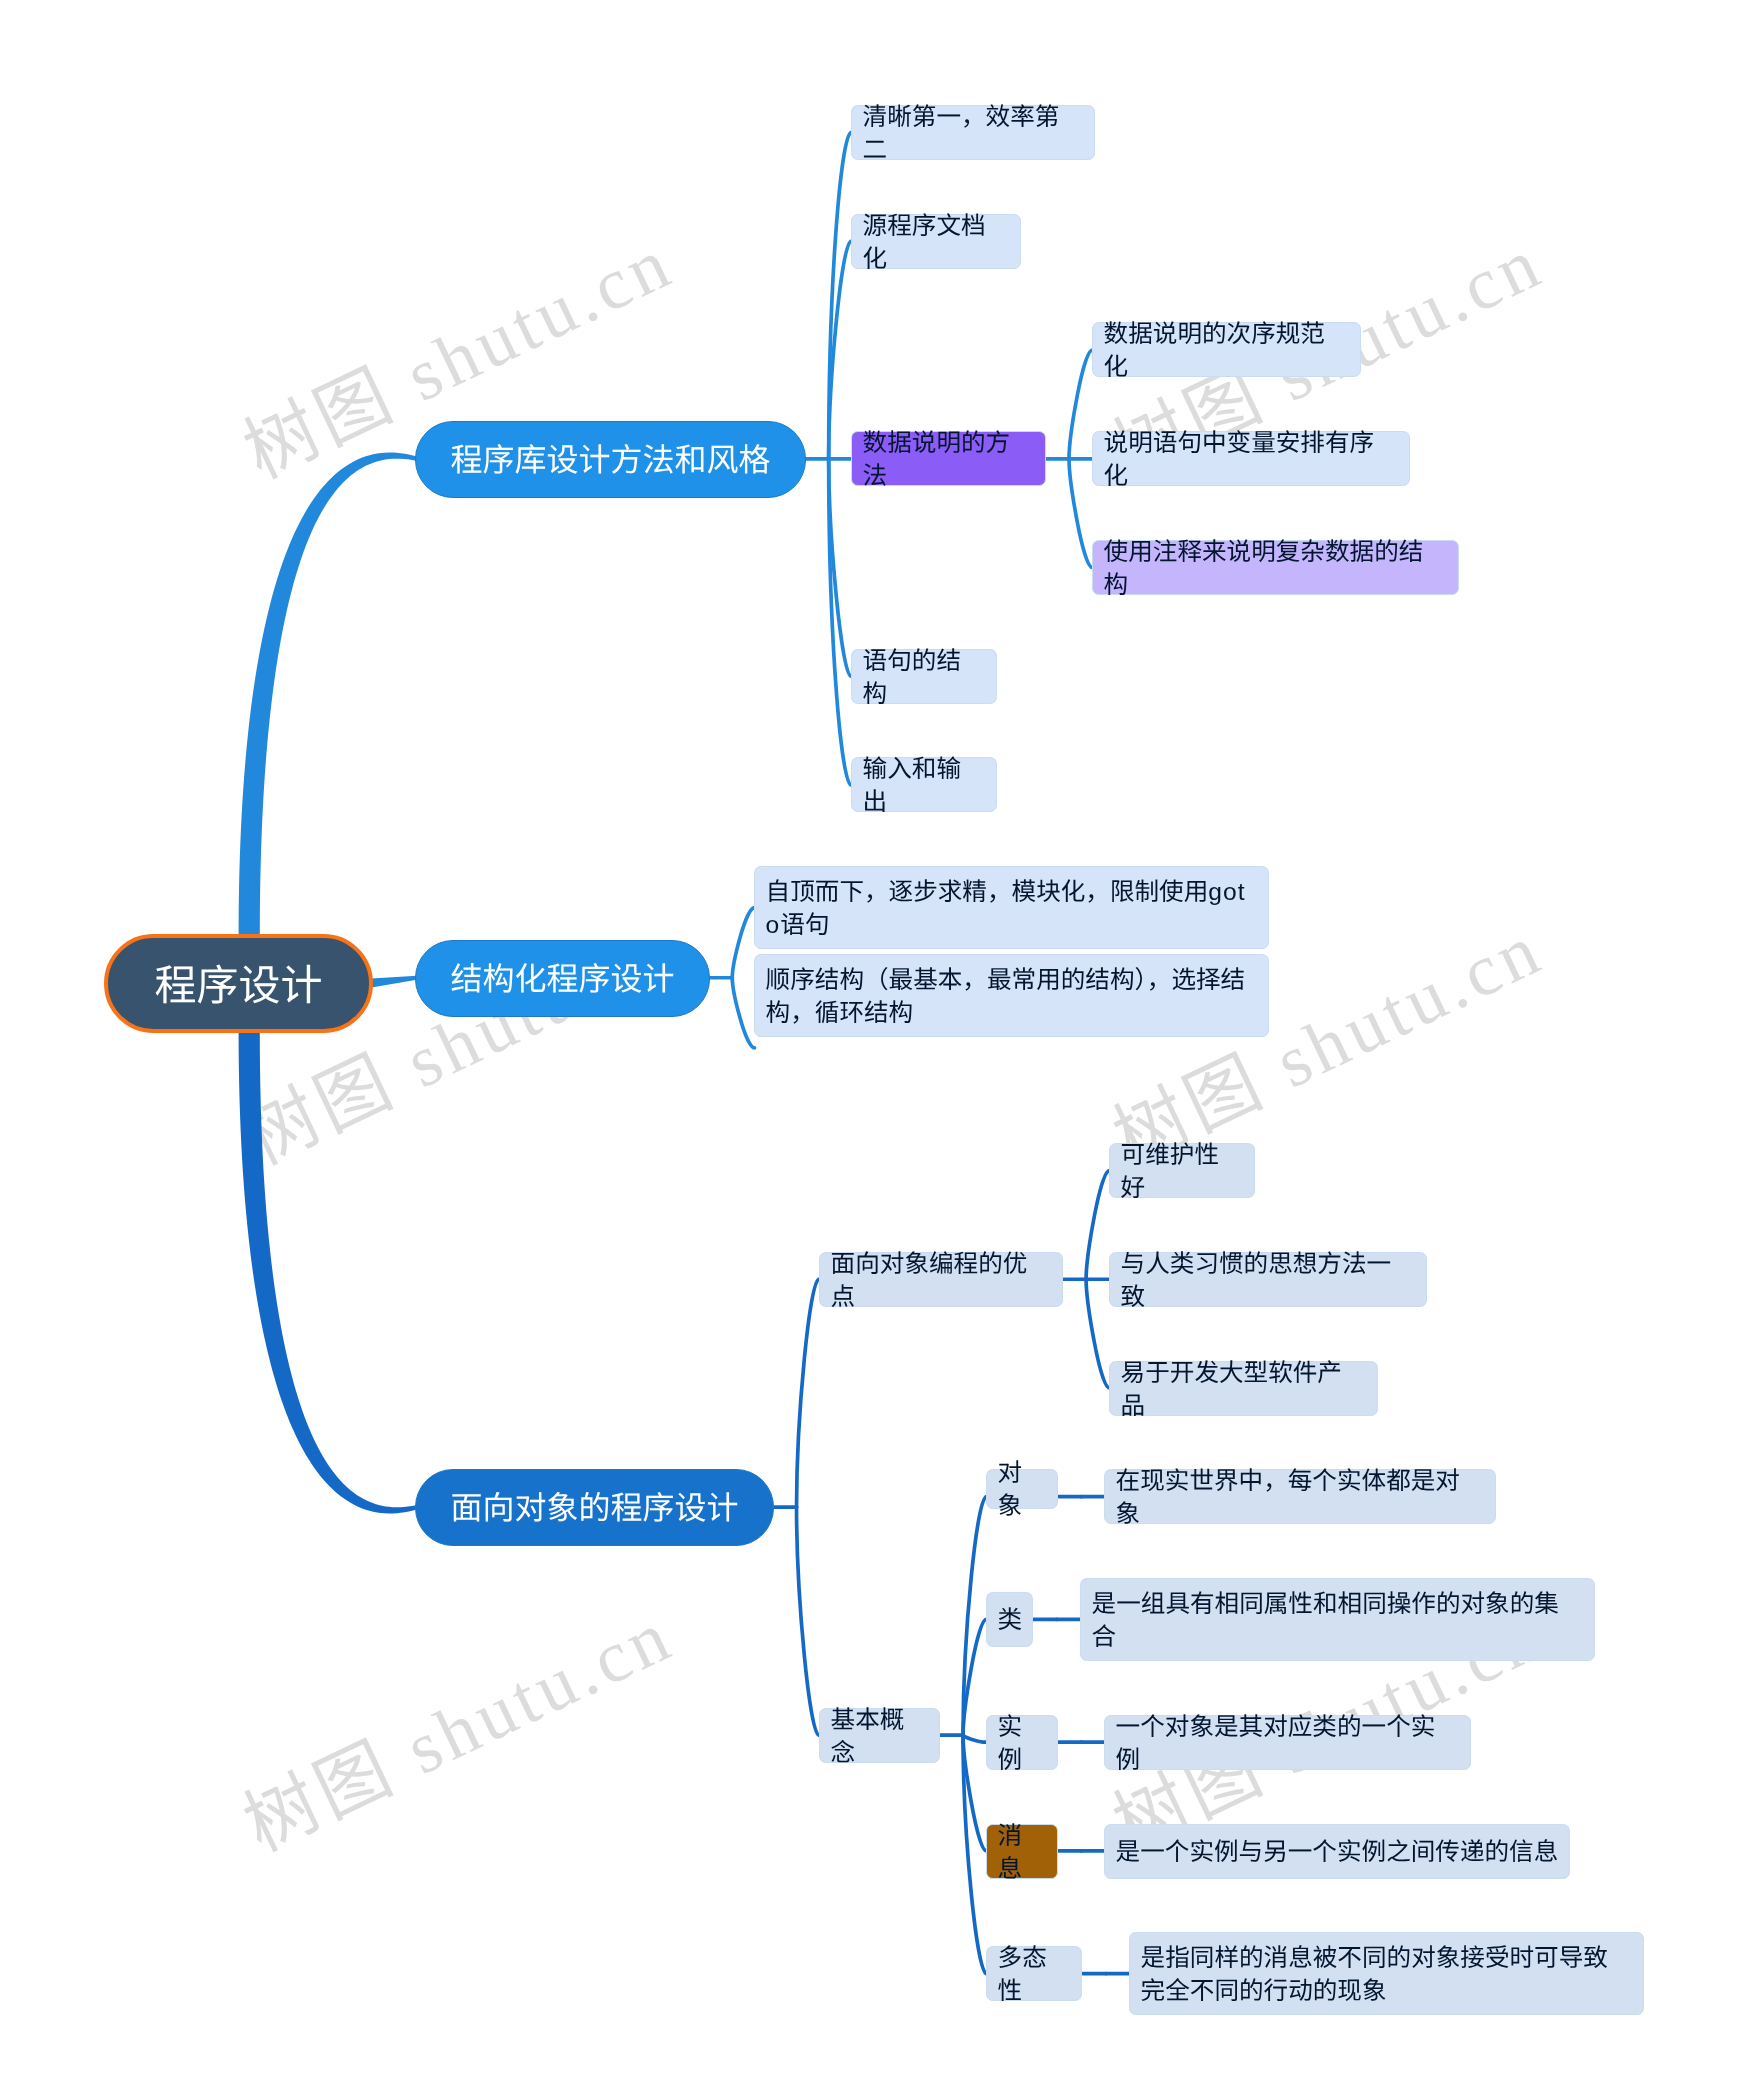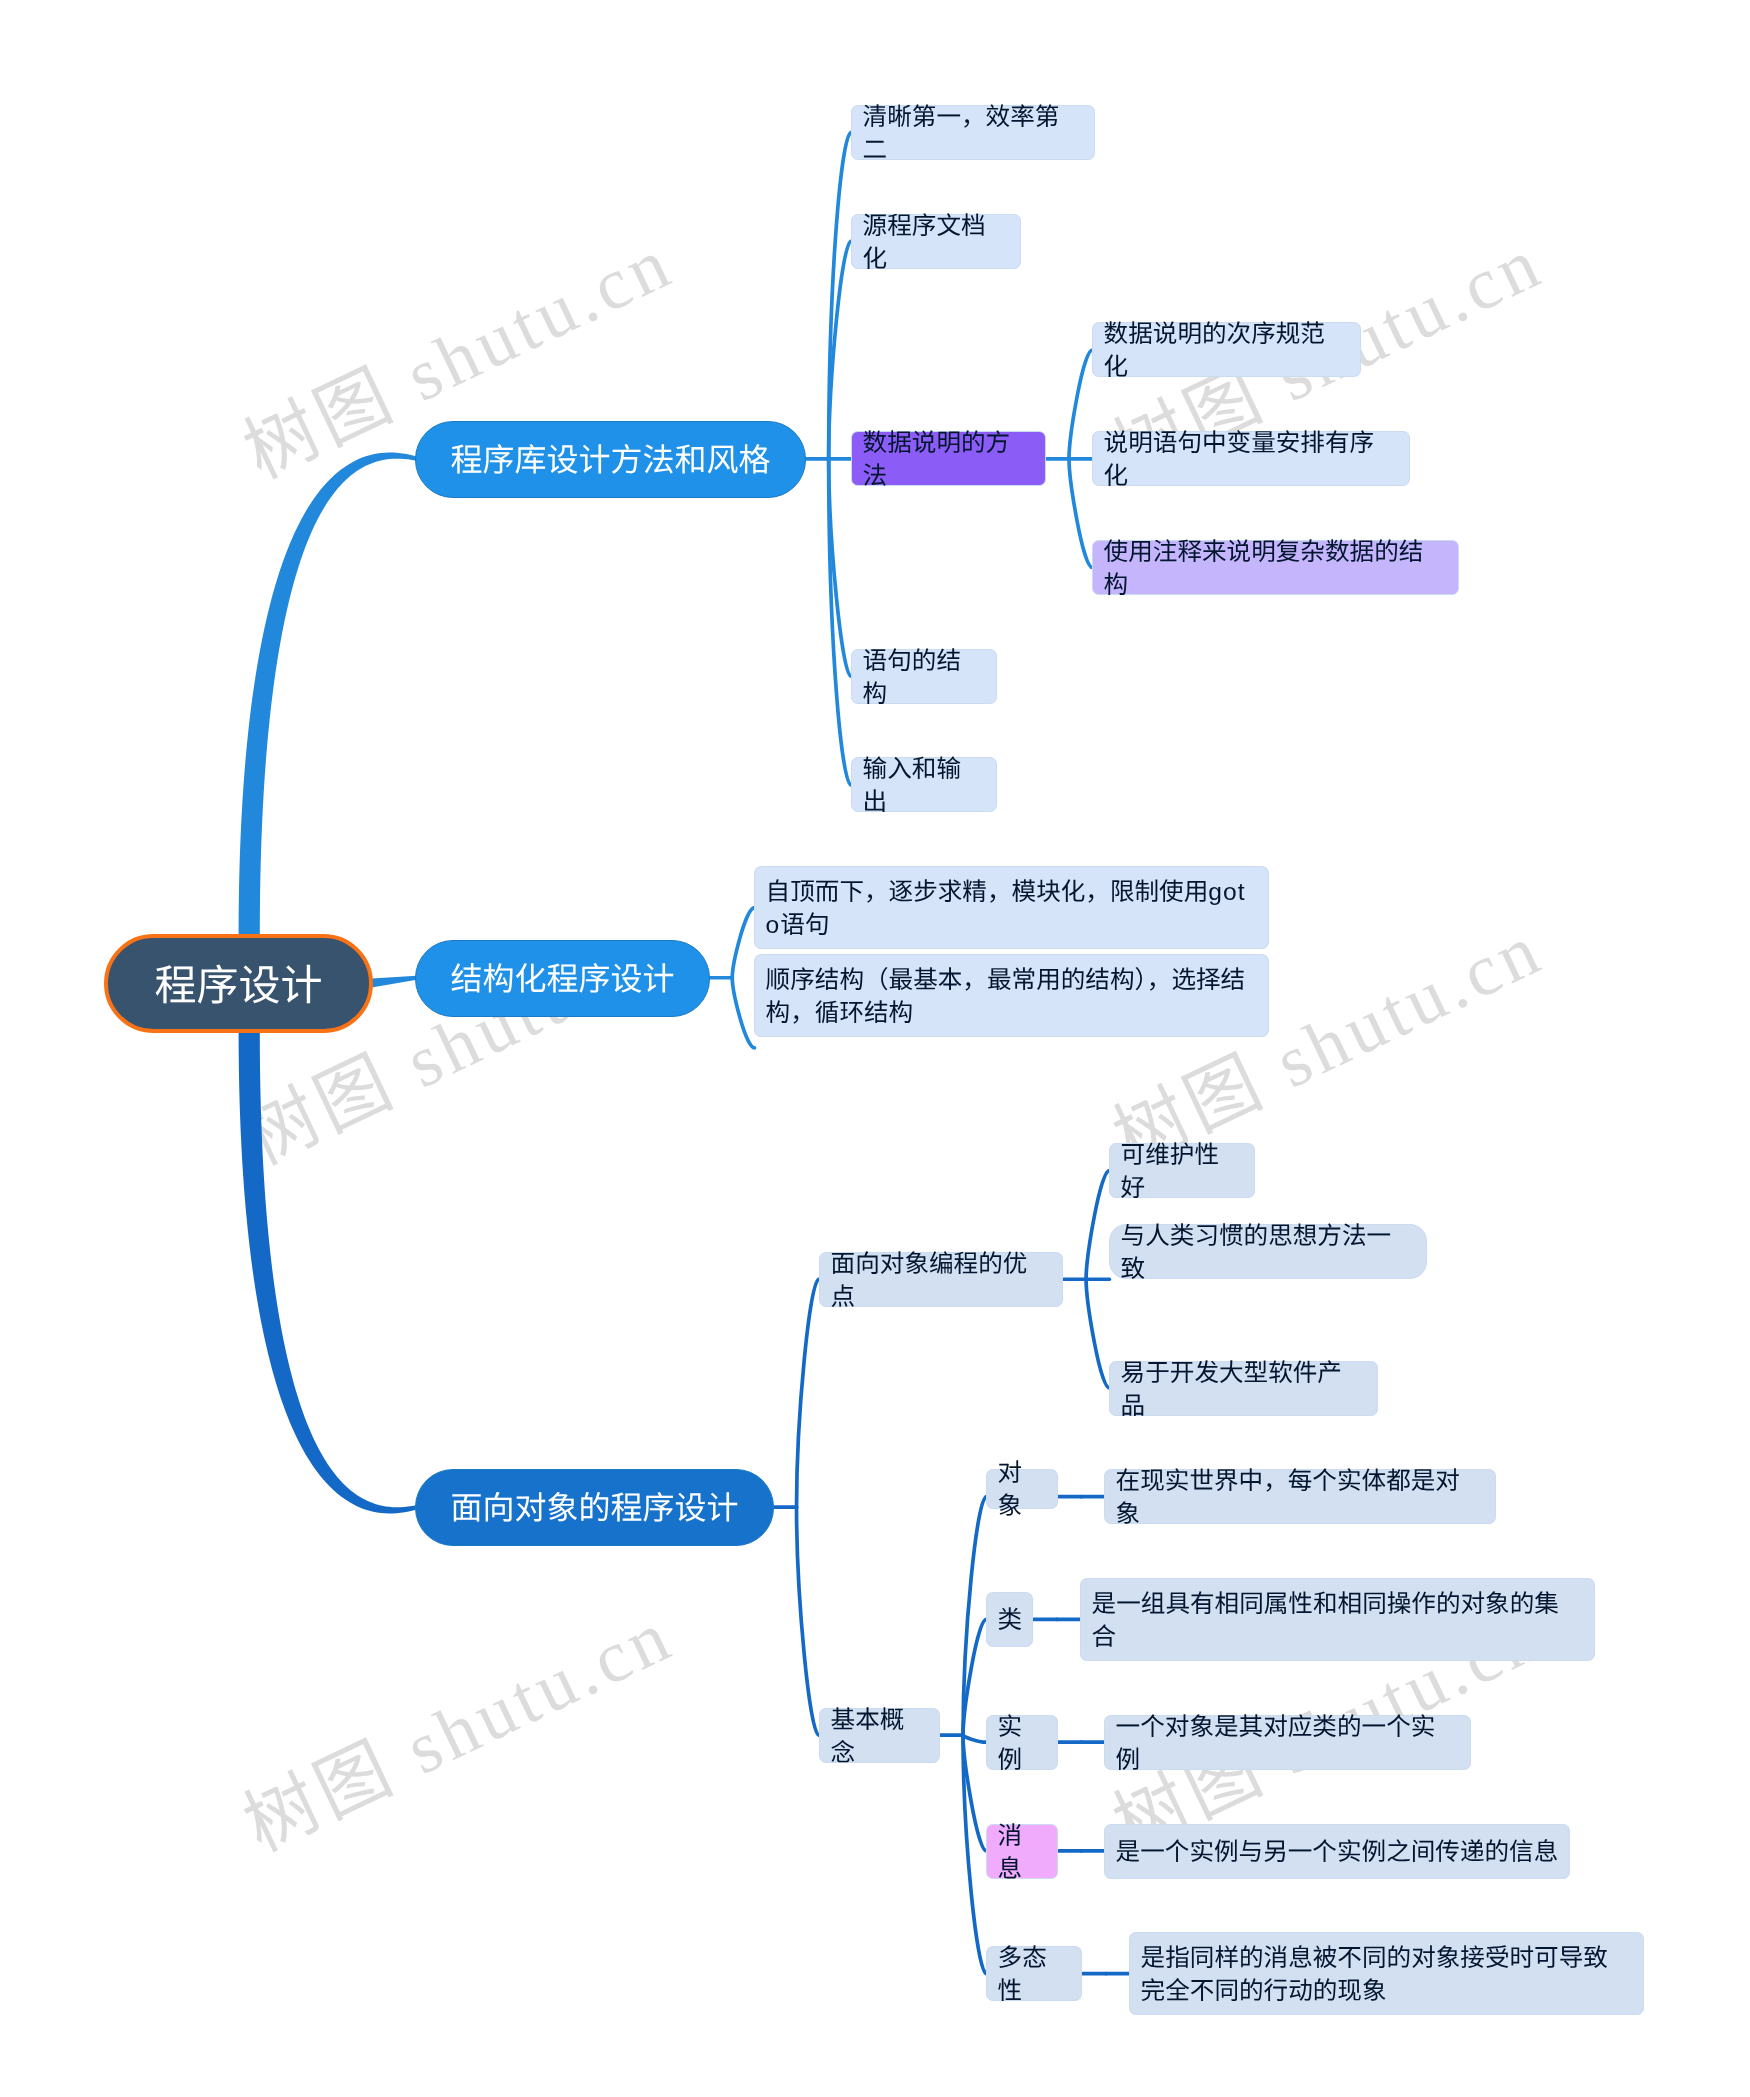--- a/index.html
+++ b/index.html
@@ -112,28 +112,28 @@
       <div class="node n-leaf" style="left: 851px; top: 431px; width: 195px; height: 55px; background: #8b5cf6;"><span>数据说明的方法</span></div>
       <div class="node n-leaf" style="left: 1092px; top: 322px; width: 269px; height: 55px; background: rgb(213, 228, 248);"><span>数据说明的次序规范化</span></div>
       <div class="node n-leaf" style="left: 1092px; top: 431px; width: 318px; height: 55px; background: rgb(213, 228, 248);"><span>说明语句中变量安排有序化</span></div>
       <div class="node n-leaf" style="left: 1092px; top: 540px; width: 367px; height: 55px; background: #c4b5fd;"><span>使用注释来说明复杂数据的结构</span></div>
       <div class="node n-leaf" style="left: 851px; top: 649px; width: 146px; height: 55px; background: rgb(213, 228, 248); justify-content: center;"><span>语句的结构</span></div>
       <div class="node n-leaf" style="left: 851px; top: 757px; width: 146px; height: 55px; background: rgb(213, 228, 248);"><span>输入和输出</span></div>
       <div class="node n-leaf" style="left: 754px; top: 866px; width: 515px; height: 83px; background: rgb(213, 228, 248);"><span>自顶而下，逐步求精，模块化，限制使用<i class="lat">goto</i>语句</span></div>
       <div class="node n-leaf" style="left: 754px; top: 954px; width: 515px; height: 83px; background: rgb(213, 228, 248);"><span>顺序结构（最基本，最常用的结构），选择结构，循环结构</span></div>
       <div class="node n-leaf" style="left: 819px; top: 1252px; width: 244px; height: 55px; background: rgb(210, 224, 242);"><span>面向对象编程的优点</span></div>
       <div class="node n-leaf" style="left: 1109px; top: 1143px; width: 146px; height: 55px; background: rgb(210, 224, 242);"><span>可维护性好</span></div>
-      <div class="node n-leaf" style="left: 1109px; top: 1224px; width: 318px; height: 55px; background: rgb(210, 224, 242); border-radius: 17px;"><span>与人类习惯的思想方法一致</span></div>
+      <div class="node n-leaf" style="left: 1109px; top: 1252px; width: 318px; height: 55px; background: rgb(210, 224, 242);"><span>与人类习惯的思想方法一致</span></div>
       <div class="node n-leaf" style="left: 1109px; top: 1361px; width: 269px; height: 55px; background: rgb(210, 224, 242);"><span>易于开发大型软件产品</span></div>
       <div class="node n-leaf" style="left: 819px; top: 1708px; width: 121px; height: 55px; background: rgb(210, 224, 242);"><span>基本概念</span></div>
       <div class="node n-leaf" style="left: 986px; top: 1469px; width: 72px; height: 40px; background: rgb(210, 224, 242);"><span>对象</span></div>
       <div class="node n-leaf" style="left: 1104px; top: 1469px; width: 392px; height: 55px; background: rgb(210, 224, 242);"><span>在现实世界中，每个实体都是对象</span></div>
       <div class="node n-leaf" style="left: 986px; top: 1592px; width: 47px; height: 55px; background: rgb(210, 224, 242);"><span>类</span></div>
       <div class="node n-leaf" style="left: 1080px; top: 1578px; width: 515px; height: 83px; background: rgb(210, 224, 242);"><span>是一组具有相同属性和相同操作的对象的集合</span></div>
       <div class="node n-leaf" style="left: 986px; top: 1715px; width: 72px; height: 55px; background: rgb(210, 224, 242);"><span>实例</span></div>
       <div class="node n-leaf" style="left: 1104px; top: 1715px; width: 367px; height: 55px; background: rgb(210, 224, 242);"><span>一个对象是其对应类的一个实例</span></div>
-      <div class="node n-leaf" style="left: 986px; top: 1824px; width: 72px; height: 55px; background: #f0abfc;"><span>消息</span></div>
+      <div class="node n-leaf" style="left: 986px; top: 1824px; width: 72px; height: 55px; background: #a16207;"><span>消息</span></div>
       <div class="node n-leaf" style="left: 1104px; top: 1824px; width: 466px; height: 55px; background: rgb(210, 224, 242);"><span>是一个实例与另一个实例之间传递的信息</span></div>
       <div class="node n-leaf" style="left: 986px; top: 1946px; width: 96px; height: 55px; background: rgb(210, 224, 242);"><span>多态性</span></div>
       <div class="node n-leaf" style="left: 1129px; top: 1932px; width: 515px; height: 83px; background: rgb(210, 224, 242);"><span>是指同样的消息被不同的对象接受时可导致完全不同的行动的现象</span></div>
     </div>
 </div>
 
 
 </body></html>

